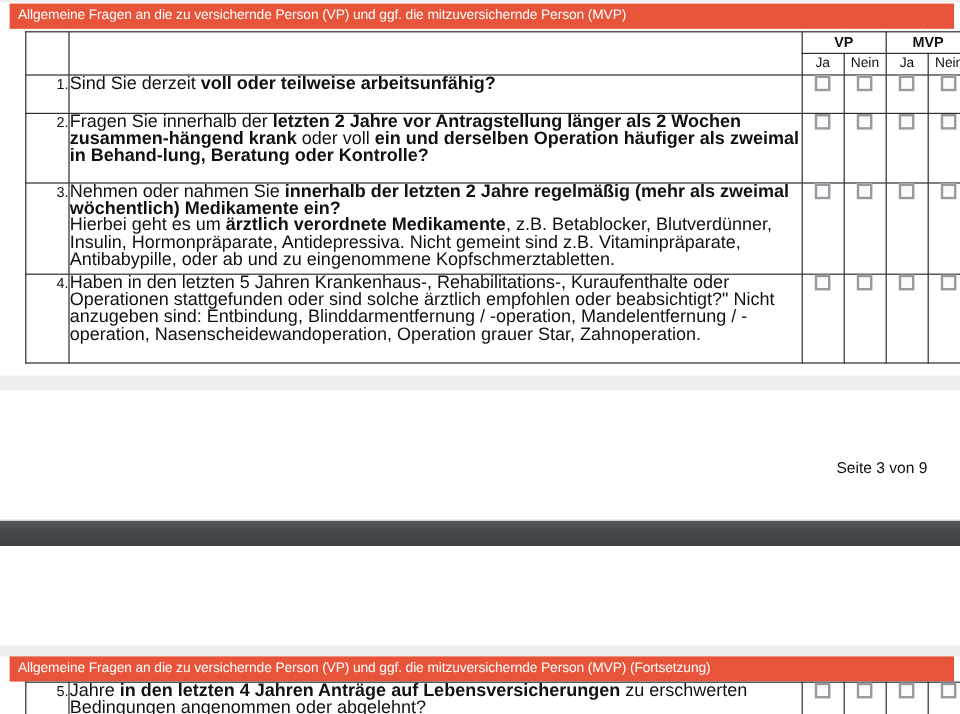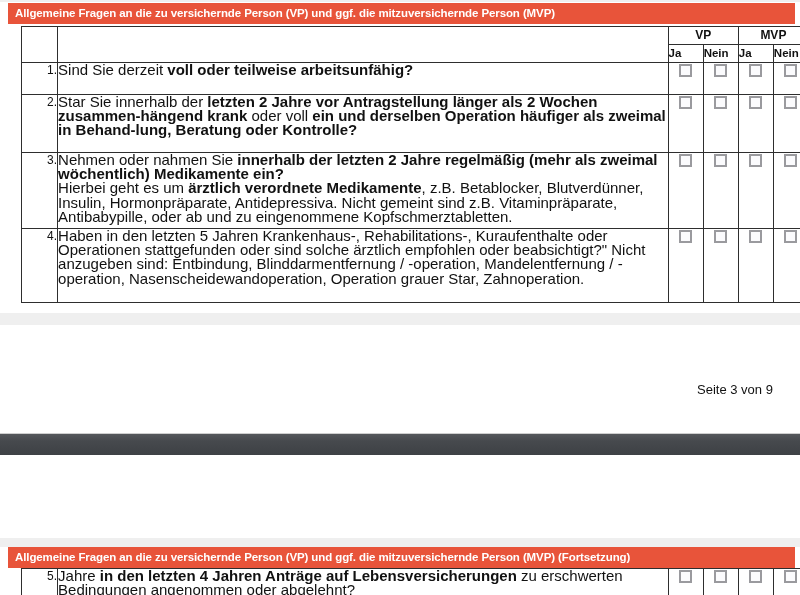--- a/index.html
+++ b/index.html
@@ -43,21 +43,21 @@
   }
 
   
   .section-header {
     position: absolute;
     left: 8px;
     width: 787px;
     height: 21px;
     background: #e8543a;
     color: #ffffff;
-    font-weight: bold;
+    font-weight: normal;
     font-size: 11.5px;
     line-height: 21px;
     padding-left: 7px;
     white-space: nowrap;
     overflow: hidden;
     letter-spacing: -0.1px;
   }
 
   
   .form-table {
@@ -84,22 +84,22 @@
   .hdr-blank { border-right: 1px solid #2e2e2e; }
   .hdr-group {
     text-align: center;
     font-weight: bold;
     font-size: 12px;
     height: 17px;
     line-height: 17px;
     color: #111;
   }
   .hdr-sub {
-    text-align: left;
-    font-weight: bold;
+    text-align: center;
+    font-weight: normal;
     font-size: 11.5px;
     height: 17px;
     line-height: 17px;
     color: #111;
   }
   .hdr-nobox { border-top: none; border-bottom: none; }
 
   
   .q-num {
     text-align: right;
@@ -176,21 +176,21 @@
               <span class="q-body"><span>Sind Sie derzeit </span><b>voll oder teilweise arbeitsunfähig?</b></span>
             </td>
             <td class="cb-cell"><span class="checkbox"></span></td>
             <td class="cb-cell"><span class="checkbox"></span></td>
             <td class="cb-cell"><span class="checkbox"></span></td>
             <td class="cb-cell"><span class="checkbox"></span></td>
           </tr>
           <tr style="height: 58px;">
             <td class="q-num">2.</td>
             <td class="q-text">
-              <span class="q-body"><span>Star Sie innerhalb der </span><b>letzten 2 Jahre vor Antragstellung länger als 2 Wochen zusammen-hängend krank </b><span>oder voll </span><b>ein und derselben Operation häufiger als zweimal in Behand-lung, Beratung oder Kontrolle?</b></span>
+              <span class="q-body"><span>Fragen Sie innerhalb der </span><b>letzten 2 Jahre vor Antragstellung länger als 2 Wochen zusammen-hängend krank </b><span>oder voll </span><b>ein und derselben Operation häufiger als zweimal in Behand-lung, Beratung oder Kontrolle?</b></span>
             </td>
             <td class="cb-cell"><span class="checkbox"></span></td>
             <td class="cb-cell"><span class="checkbox"></span></td>
             <td class="cb-cell"><span class="checkbox"></span></td>
             <td class="cb-cell"><span class="checkbox"></span></td>
           </tr>
           <tr style="height: 76px;">
             <td class="q-num">3.</td>
             <td class="q-text">
               <span class="q-body"><span>Nehmen oder nahmen Sie </span><b>innerhalb der letzten 2 Jahre regelmäßig (mehr als zweimal wöchentlich) Medikamente ein?</b><br><span>Hierbei geht es um </span><b>ärztlich verordnete Medikamente</b><span>, z.B. Betablocker, Blutverdünner, Insulin, Hormonpräparate, Antidepressiva. Nicht gemeint sind z.B. Vitaminpräparate, Antibabypille, oder ab und zu eingenommene Kopfschmerztabletten.</span></span>

